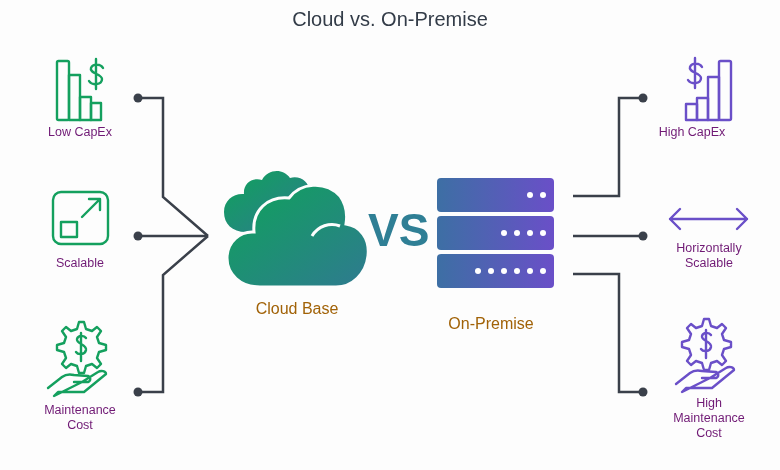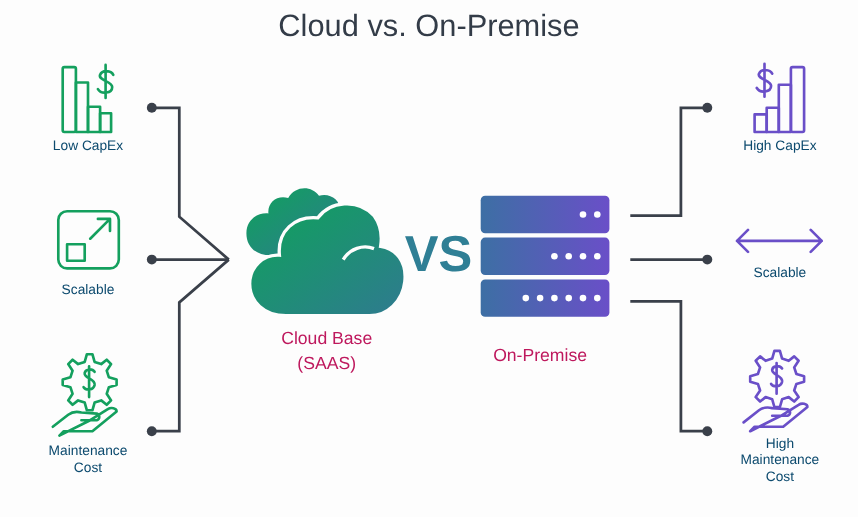--- a/index.html
+++ b/index.html
@@ -2,28 +2,28 @@
 <html><head>
 <meta charset="utf-8">
 <style>
   html, body { margin: 0; padding: 0; }
   body {
     width: 780px; height: 470px; background: #fdfdfd;
     font-family: "Liberation Sans", sans-serif; position: relative; overflow: hidden;
   }
   .title {
     position: absolute; left: 0; width: 780px; top: 8px; text-align: center;
-    font-size: 28px; color: #333c48; font-family: "Liberation Sans", sans-serif;
+    font-size: 20px; color: #333c48; font-family: "Liberation Sans", sans-serif;
   }
   .label {
-    position: absolute; text-align: center; color: #0c4a6e; font-size: 12.5px;
+    position: absolute; text-align: center; color: #701a75; font-size: 12.5px;
     line-height: 15px; font-family: "Liberation Sans", sans-serif;
   }
   .center-label {
-    position: absolute; text-align: center; color: #be185d; font-size: 16px;
+    position: absolute; text-align: center; color: #a16207; font-size: 16px;
     line-height: 22px; font-family: "Liberation Sans", sans-serif;
   }
   .vs {
     position: absolute; left: 368px; top: 203px; font-size: 46px; font-weight: bold;
     color: #2f7f95; font-family: "Liberation Sans", sans-serif; text-align: center;
   }
   svg.canvas { position: absolute; left: 0; top: 0; }
 </style>
 </head>
 <body>
@@ -121,38 +121,38 @@
   <g fill="none" stroke="#6a4fc8" stroke-width="2.4" stroke-linejoin="round" stroke-linecap="round">
     <path d="M704,319 L709,319 L711,326 L717,328 L722,324 L726,328 L722,334 L724,340 L731,342 L731,347 L724,349 L722,355 L726,361 L722,365 L717,361 L711,363 L709,370 L704,370 L702,363 L696,361 L691,365 L687,361 L691,355 L689,349 L682,347 L682,342 L689,340 L691,334 L687,328 L691,324 L696,328 L702,326 Z"></path>
     <path d="M711,335 C709,332 703,332 702,336 C701,341 712,341 711,347 C710,352 703,352 701,349 M706,330 L706,358"></path>
     <path d="M676,384 L690,373 C694,370 698,370 702,371 L716,372 C719,373 719,377 716,378 L702,378 M710,378 L726,368 C729,366 734,367 734,370 L712,388 L686,388 L682,392 Z"></path>
   </g>
 </svg>
 
 <div class="vs">VS</div>
 <div class="center-label" style="left:222px; top:298px; width:150px;">
   <div>Cloud Base</div>
-  <div>(SAAS)</div>
 </div>
 <div class="center-label" style="left:416px; top:297px; width:150px;margin-top:16px;">On-Premise</div>
 
 <div class="label" style="left:30px; top:125px; width:100px;">
   <div>Low CapEx</div>
 </div>
 <div class="label" style="left:30px; top:256px; width:100px;">
   <div>Scalable</div>
 </div>
 <div class="label" style="left:30px; top:403px; width:100px;">
   <div>Maintenance</div>
   <div>Cost</div>
 </div>
 
-<div class="label" style="left:659px; top:125px; width:100px;">
+<div class="label" style="left:642px; top:125px; width:100px;">
   <div>High CapEx</div>
 </div>
 <div class="label" style="left:659px; top:241px; width:100px;">
+  <div>Horizontally</div>
   <div>Scalable</div>
 </div>
 <div class="label" style="left:659px; top:396px; width:100px;">
   <div>High</div>
   <div>Maintenance</div>
   <div>Cost</div>
 </div>
 
 </body></html>

